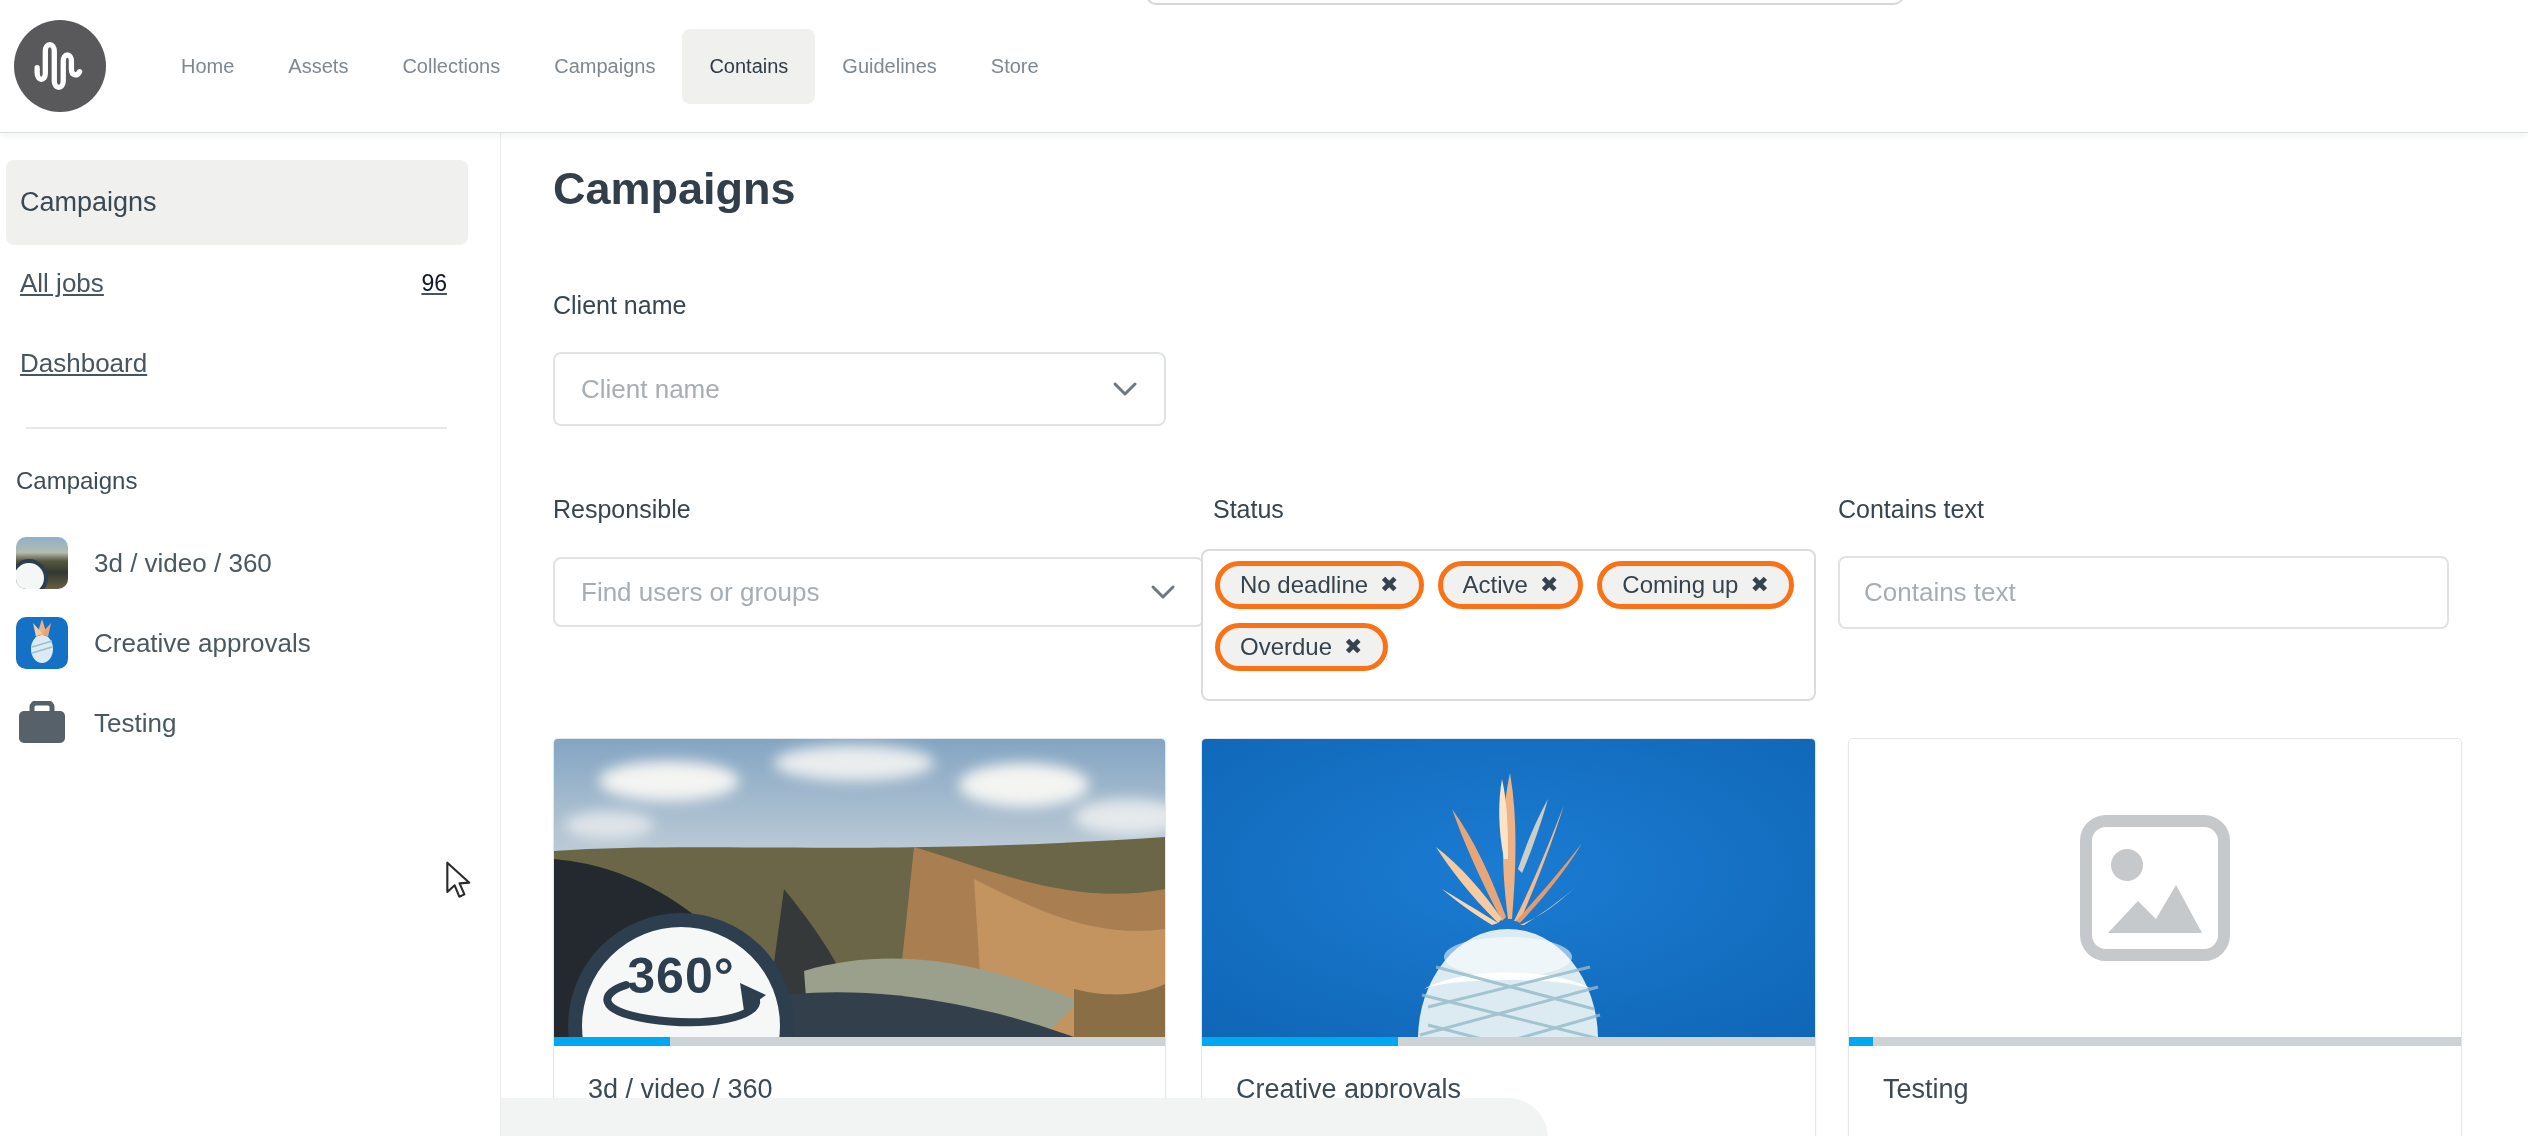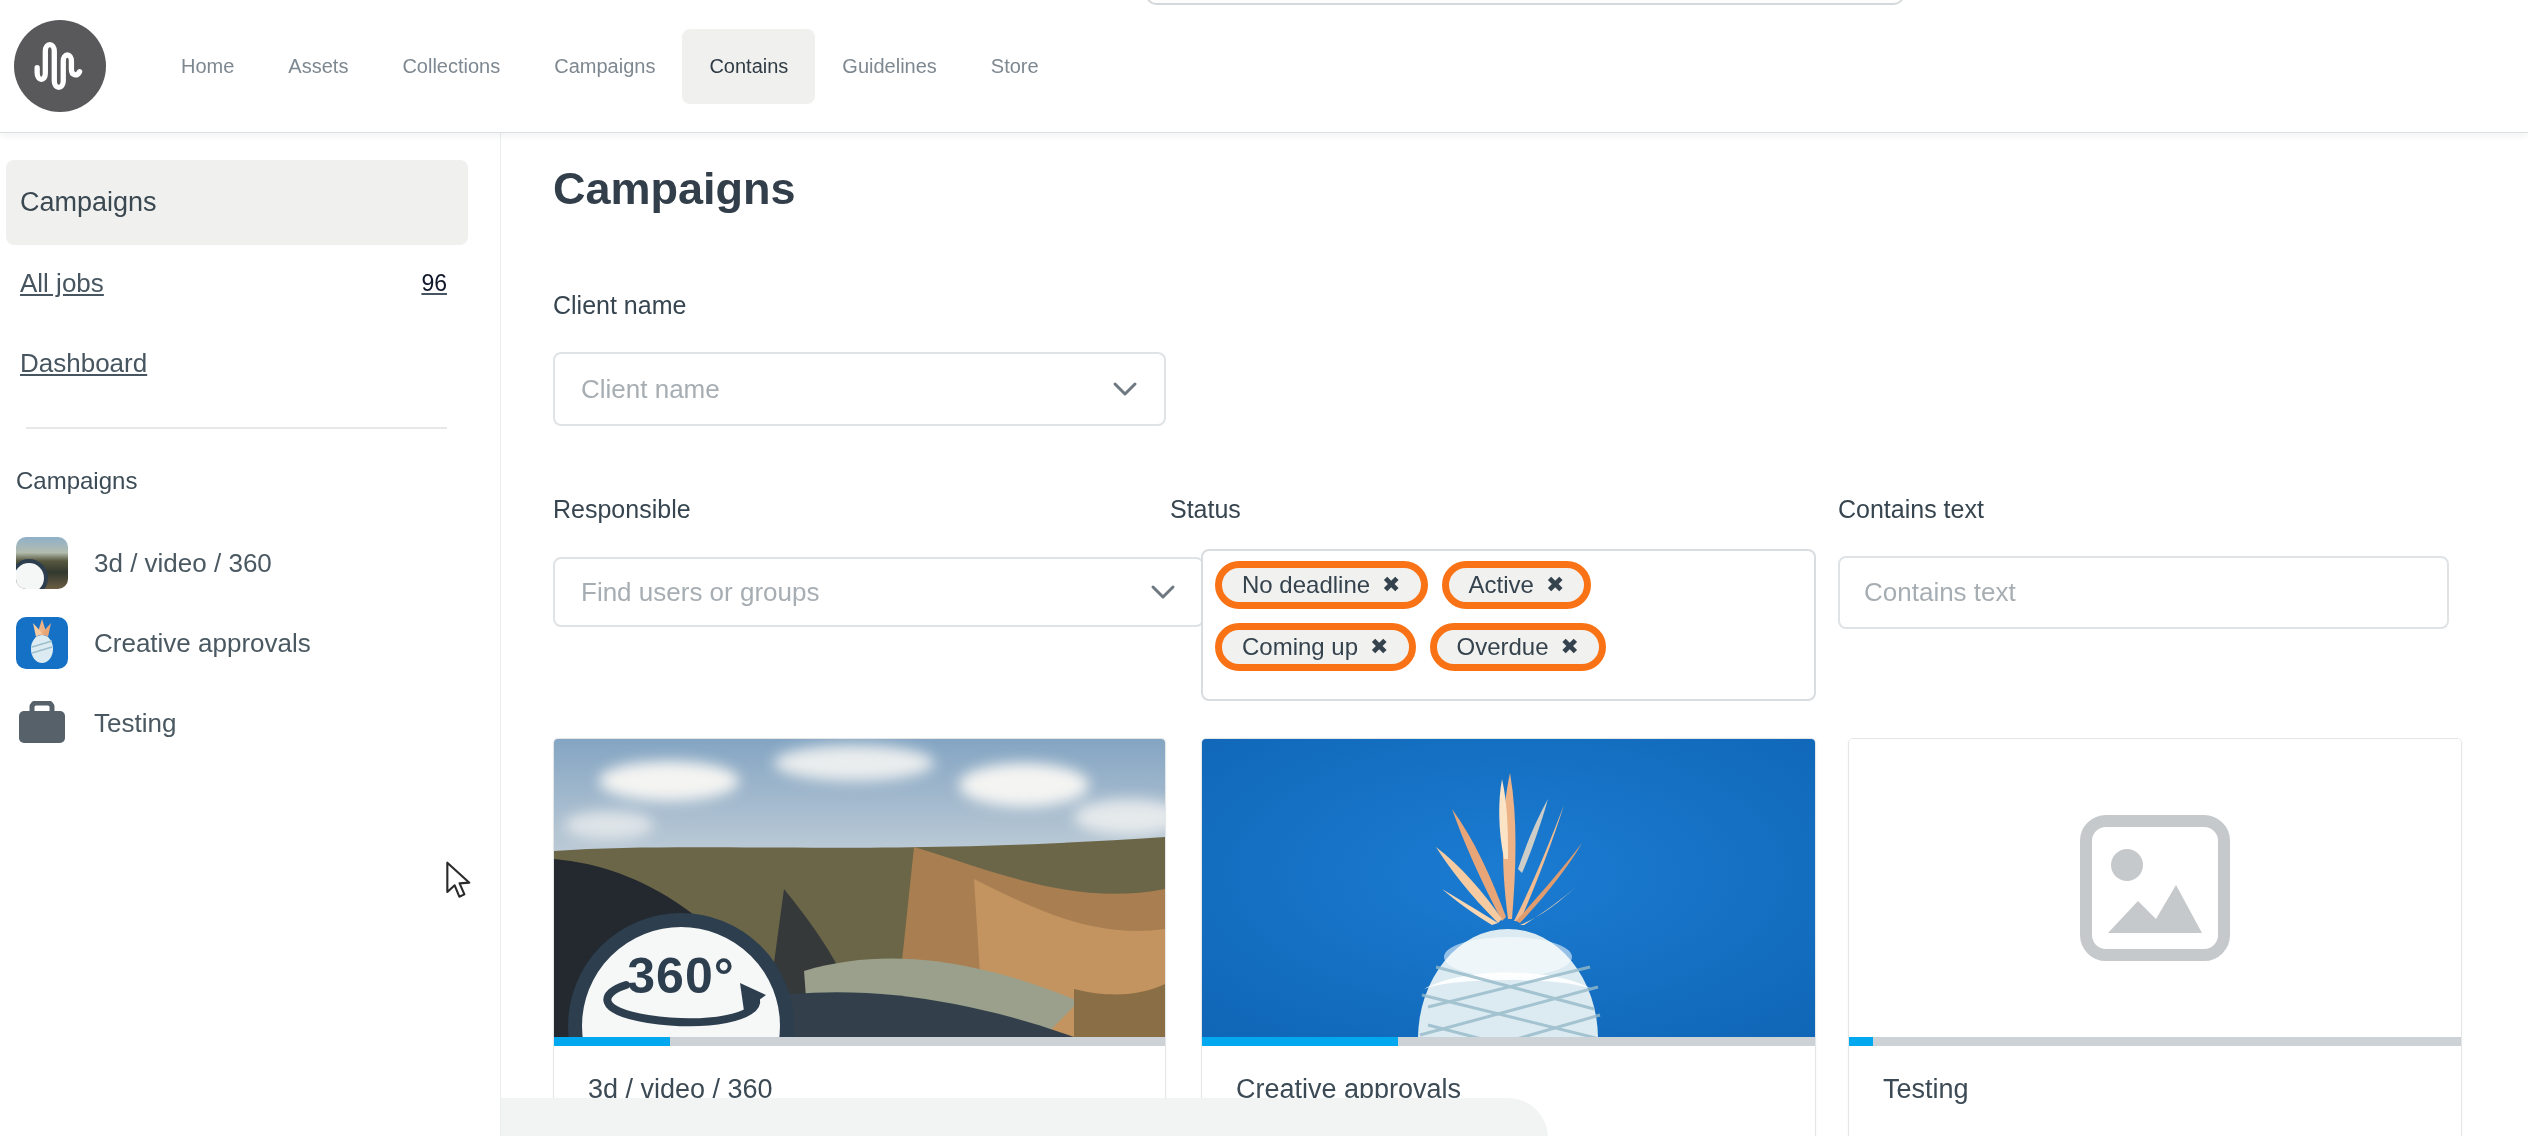--- a/index.html
+++ b/index.html
@@ -47,21 +47,21 @@
   .select-box input::placeholder{color:#a7aeb3;opacity:1;}
   .chevron{margin-right:26px;flex:0 0 auto;}
   .text-input{position:absolute;height:73px;border:2px solid #e0e3e5;border-radius:8px;background:#fff;
               box-sizing:border-box;font-family:"Liberation Sans",sans-serif;font-size:26px;color:#35424c;
               padding:0 24px;outline:none;}
   .text-input::placeholder{color:#a7aeb3;opacity:1;}
 
   .status-box{position:absolute;left:700px;top:416px;width:615px;height:152px;border:2px solid #dadde0;
               border-radius:8px;background:#fff;box-sizing:border-box;padding:10px 12px;
               display:flex;flex-wrap:wrap;align-content:flex-start;gap:14px 14px;}
-  .pill{height:48px;border-radius:24px;background:#f1f1ef;border:7px solid #f97316;display:flex;
+  .pill{height:48px;border-radius:24px;background:#f1f1ef;border:5px solid #f97316;display:flex;
         align-items:center;padding:0 20px;font-size:24px;color:#35434e;cursor:pointer;box-sizing:border-box;}
   .pill .x{margin-left:12px;font-size:22px;color:#35434e;cursor:pointer;line-height:1;}
 
   
   .card{position:absolute;top:605px;height:445px;background:#fff;border:1px solid #e4e6e7;border-radius:5px;
         box-sizing:border-box;cursor:pointer;box-shadow:0 1px 3px rgba(40,50,60,.05);}
   .card-img{position:relative;height:298px;overflow:hidden;border-radius:4px 4px 0 0;}
   .overlay-text{position:absolute;left:0;right:0;top:38px;text-align:center;font-size:57px;
                 letter-spacing:15px;color:rgba(255,255,255,.88);white-space:nowrap;}
   .badge360{position:absolute;left:14px;top:174px;width:226px;height:226px;border-radius:50%;
@@ -159,21 +159,21 @@
     </div>
 
     <div class="f-label" style="left:52px;top:362px;">Responsible</div>
     <div class="select-box" style="left:52px;top:424px;width:651px;height:70px;">
       <input type="text" readonly="" placeholder="Find users or groups" style="">
       <svg class="chevron" width="26" height="16" viewBox="0 0 26 16">
         <polyline points="3,3 13,13 23,3" fill="none" stroke="#6d7880" stroke-width="3" stroke-linecap="round" stroke-linejoin="round"></polyline>
       </svg>
     </div>
 
-    <div class="f-label" style="left:669px;top:362px;">Status</div>
+    <div class="f-label" style="left:712px;top:362px;">Status</div>
     <div class="status-box">
       <div class="pill">
         <span>No deadline</span>
         <span class="x">✖</span>
       </div>
       <div class="pill">
         <span>Active</span>
         <span class="x">✖</span>
       </div>
       <div class="pill">

